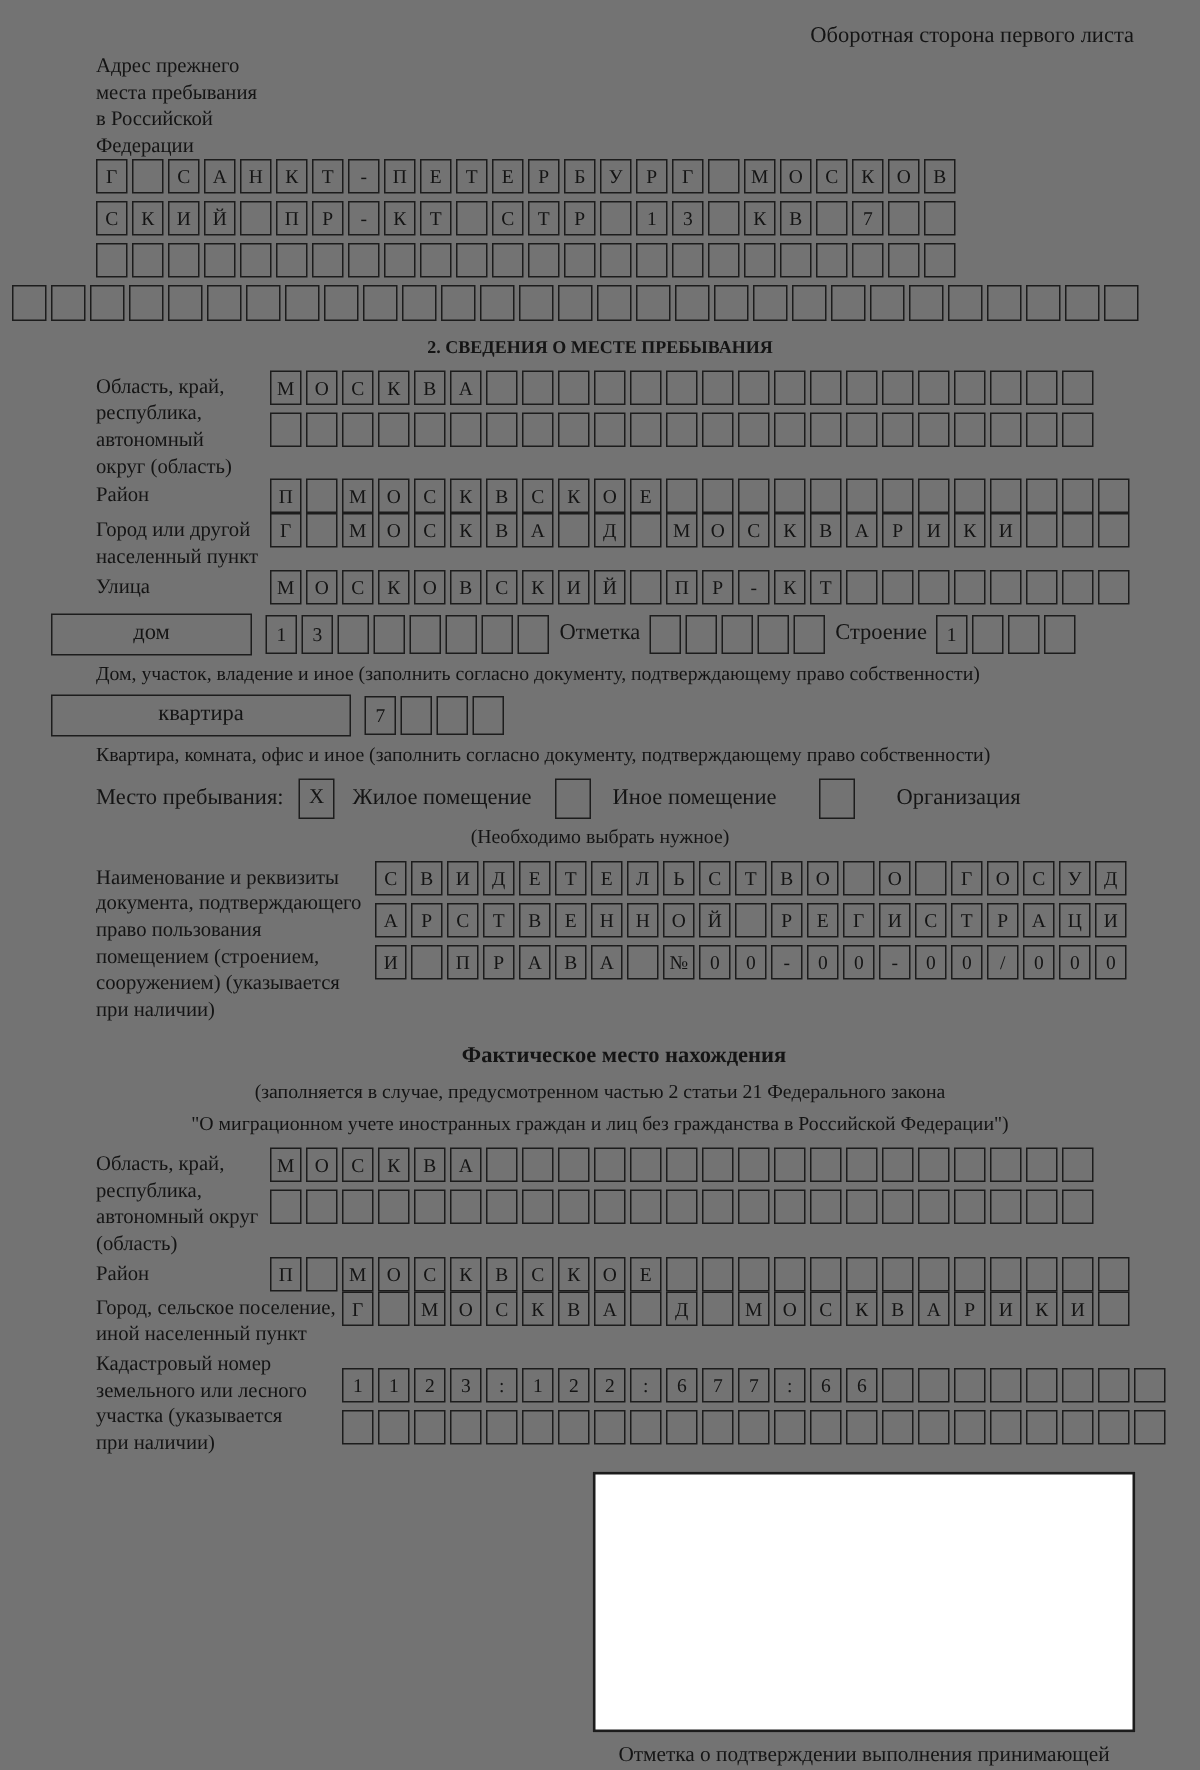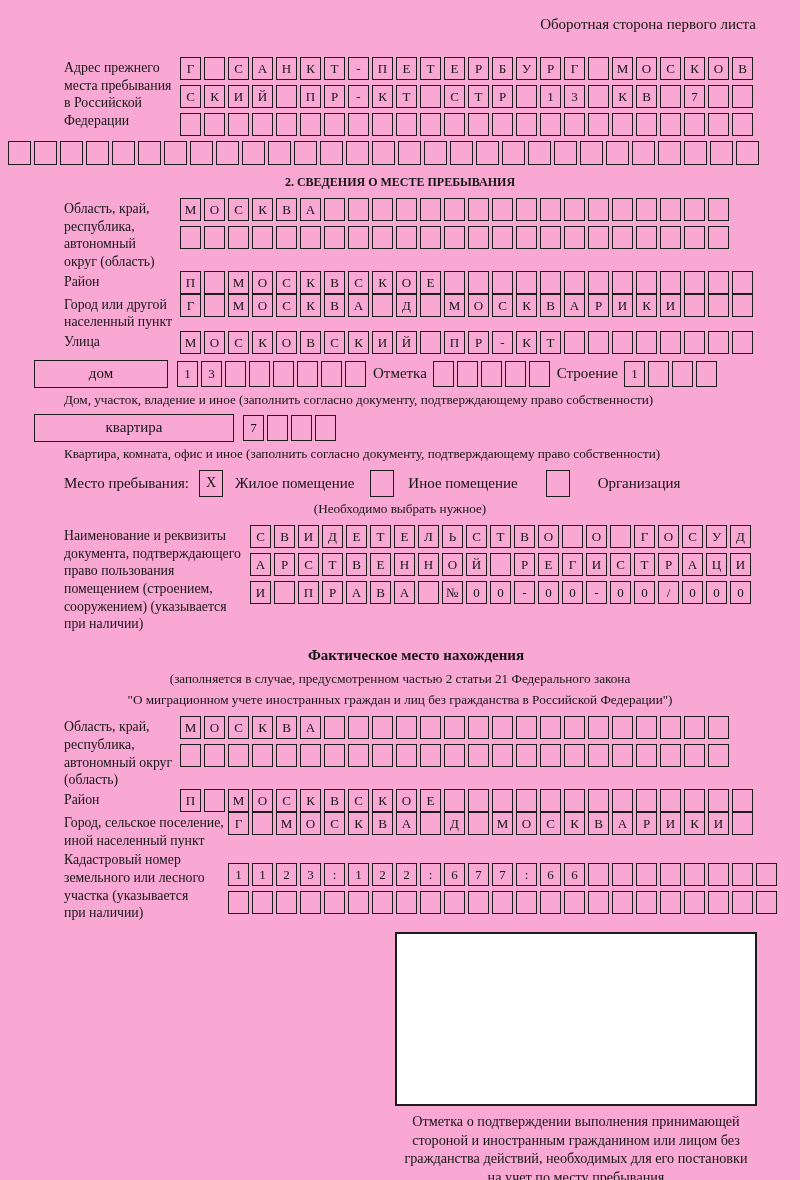--- a/index.html
+++ b/index.html
@@ -1,31 +1,31 @@
 <!DOCTYPE html>
 <html><head>
 <meta charset="utf-8">
 <style>
   html,body{margin:0;padding:0;background:#ffffff;}
   body{width:800px;font-family:"Liberation Serif", serif;color:#141414;}
-  .page{position:relative;width:800px;height:1180px;overflow:hidden;background:#f9a8d4;}
+  .page{position:relative;width:800px;height:1180px;overflow:hidden;background:#737373;}
 
   .hdr{padding:16px 44px 0 0;text-align:right;font-size:15px;}
 
   .frow{display:flex;align-items:flex-start;margin-left:64px;}
   .flabel{flex:none;width:116px;font-size:13.8px;line-height:1.28;white-space:pre-line;padding-top:2px;}
   .flabel-wide{width:164px;}
   .flabel-doc{width:186px;}
   .rows{flex:none;}
 
   .cellrow{display:flex;}
   .cellrow + .cellrow{margin-top:5px;}
   .box{flex:none;box-sizing:border-box;width:21px;height:23px;border:1.8px solid #1c1c1c;margin-right:3px;
        display:flex;align-items:center;justify-content:center;font-size:13px;line-height:1;}
-  .mt24{margin-top:24px;}
+  .mt24{flex-direction:column;}
 
   .fullrow{margin:5px 0 0 8px;}
   .fullrow .box{width:23px;height:24px;}
 
   .note-c{text-align:center;font-size:13.2px;line-height:1.3;margin-top:4px;}
   .note-l{margin:4px 0 6px 64px;font-size:13.2px;}
   .sec-title{margin:10px 0 8px 0;text-align:center;font-weight:bold;font-size:12px;}
   .sec-title2{margin:14px 0 6px 0;text-align:center;font-weight:bold;font-size:15px;padding-left:32px;}
 
   .house-row{display:flex;align-items:center;margin:6px 0 0 34px;}

